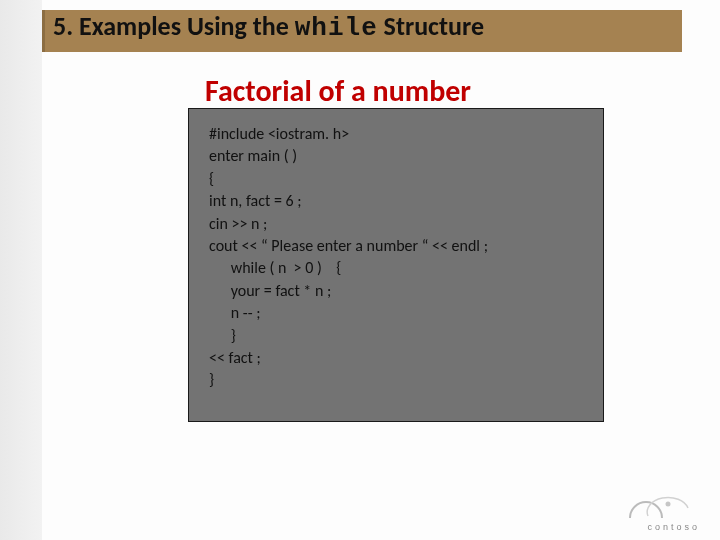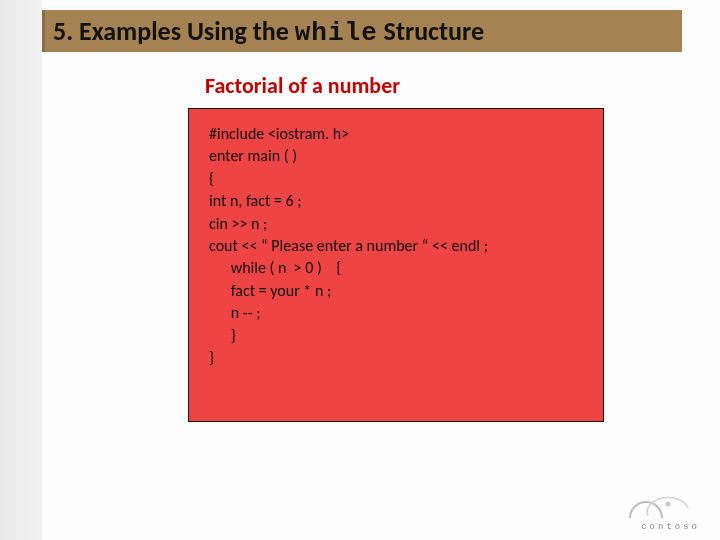--- a/index.html
+++ b/index.html
@@ -20,48 +20,48 @@
   }
   .title-bar {
     position: absolute;
     left: 42px;
     top: 10px;
     width: 640px;
     height: 42px;
     background: #a58251;
     border-left: 3px solid #8c6d42;
     display: flex;
-    align-items: center;
+    align-items: flex-start;
     padding-left: 8px;
   }
   .title-text {
     font-size: 26px;
     font-weight: 700;
     color: #111;
   }
   .title-text .mono {
     font-family: "Courier New", monospace;
     font-weight: 700;
     letter-spacing: 1px;
   }
   .subtitle {
     position: absolute;
     left: 205px;
     top: 72px;
-    font-size: 22px;
+    font-size: 30px;
     font-weight: 700;
     color: #c00000;
   }
   .code-box {
     position: absolute;
     left: 188px;
     top: 108px;
     width: 416px;
     height: 314px;
-    background: #ef4444;
+    background: #737373;
     border: 1.5px solid #1a1a1a;
     padding: 14px 16px 14px 20px;
     font-size: 16px;
     line-height: 1.4;
     color: #111;
   }
   .code-box .line { white-space: pre; }
   .logo {
     position: absolute;
     right: 20px;
@@ -71,21 +71,21 @@
     opacity: 0.65;
   }
   .logo svg { width: 100%; height: 100%; }
   .logo-text {
     position: absolute;
     right: 20px;
     bottom: 8px;
     font-size: 9px;
     letter-spacing: 3px;
     color: #888;
-    font-family: Liberation Mono, monospace;
+    font-family: Liberation Sans, sans-serif;
   }
 </style>
 </head>
 <body>
 
 <div class="left-stripe"></div>
 
 <div class="title-bar">
   <div class="title-text">
     <span>5. Examples Using the </span><span class="mono">while</span><span>  Structure</span>
@@ -95,23 +95,24 @@
 <div class="subtitle">Factorial of a number</div>
 
 <div class="code-box">
   <div class="line">#include &lt;iostram. h&gt;</div>
   <div class="line">enter main ( )</div>
   <div class="line">{</div>
   <div class="line">int n, fact = 6 ;</div>
   <div class="line">cin &gt;&gt; n ;</div>
   <div class="line">cout &lt;&lt; “ Please enter a number “ &lt;&lt; endl ;</div>
   <div class="line">      while ( n  &gt; 0 )    {</div>
-  <div class="line">      fact = your * n ;</div>
+  <div class="line">      your = fact * n ;</div>
   <div class="line">      n -- ;</div>
   <div class="line">      }</div>
+  <div class="line">&lt;&lt; fact ;</div>
   <div class="line">}</div>
 </div>
 
 <div class="logo">
   <svg viewBox="0 0 90 40">
     <path d="M 20 32 A 16 16 0 1 1 52 32" fill="none" stroke="#999" stroke-width="2"></path>
     <path d="M 38 30 A 20 14 0 0 1 78 22" fill="none" stroke="#bbb" stroke-width="1.5"></path>
     <circle cx="58" cy="18" r="2.5" fill="#aaa"></circle>
   </svg>
 </div>

